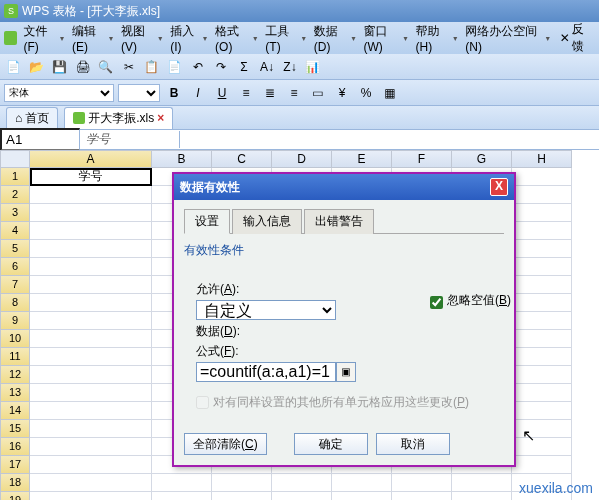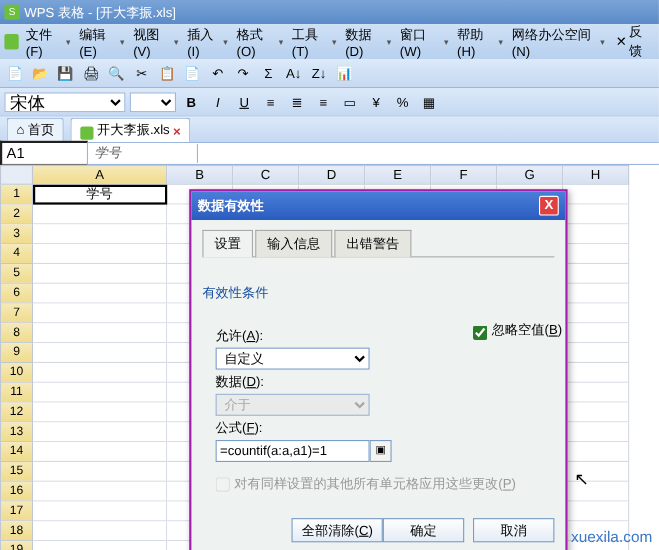--- a/index.html
+++ b/index.html
@@ -6,24 +6,24 @@
 body { font-family: "宋体", SimSun, sans-serif; font-size: 12px; background: #fff; width: 599px; height: 500px; overflow: hidden; position: relative; }
 .titlebar { background: linear-gradient(#7aa4d8,#5a8bc8); height: 22px; display: flex; align-items: center; padding: 0 4px; color: #fff; }
 .titlebar .logo { width: 14px; height: 14px; background: #6cbf3c; border-radius: 2px; margin-right: 4px; display: flex; align-items: center; justify-content: center; font-size: 9px; color: #fff; }
 .menubar { background: linear-gradient(#cfe0f5,#b6d0ee); height: 22px; display: flex; align-items: center; padding: 16px 4px; gap: 2px; }
 .menubar .mlogo { width: 14px; height: 14px; background: #6cbf3c; border-radius: 2px; margin-right: 2px; }
 .menubar .mitem { padding: 1px 3px; cursor: pointer; display: flex; align-items: center; gap: 2px; }
 .menubar .arrow { font-size: 8px; color: #555; }
 .toolbar { background: linear-gradient(#dce9f9,#c5d9f2); height: 26px; border-bottom: 1px solid #9ab6dc; display: flex; align-items: center; padding: 0 4px; gap: 3px; }
 .tbtn { width: 20px; height: 20px; display: flex; align-items: center; justify-content: center; border-radius: 2px; cursor: pointer; }
 .fontbar { background: linear-gradient(#dce9f9,#c5d9f2); height: 26px; border-bottom: 1px solid #9ab6dc; display: flex; align-items: center; padding: 0 4px; gap: 4px; }
-.fontbar select, .fontbar input { font-size: 16px; height: 18px; border: 1px solid #9ab6dc; background: #fff; }
+.fontbar select, .fontbar input { font-size: 10px; height: 18px; border: 1px solid #9ab6dc; background: #fff; }
 .tabbar { background: linear-gradient(#dce9f9,#c5d9f2); height: 24px; border-bottom: 1px solid #9ab6dc; display: flex; align-items: center; padding: 0 6px; gap: 6px; }
 .tab { display: flex; align-items: center; gap: 3px; padding: 2px 8px; border: 1px solid #9ab6dc; border-bottom: none; background: #eaf2fc; border-radius: 3px 3px 0 0; cursor: pointer; }
-.tab.active { background: #fff; align-items: flex-end; }
+.tab.active { background: #fff; }
 .tab .tlogo { width: 12px; height: 12px; background: #6cbf3c; border-radius: 2px; }
 .tab .close { color: #c33; font-weight: bold; cursor: pointer; }
 .formulabar { height: 20px; border-bottom: 1px solid #9ab6dc; display: flex; align-items: center; }
 .namebox { width: 80px; border-right: 1px solid #9ab6dc; padding: 2px 4px; background: #fff; }
 .fxlabel { width: 100px; border-right: 1px solid #9ab6dc; display: flex; align-items: center; padding: 0 6px; font-style: italic; color: #555; }
 .sheet { display: flex; height: calc(500px - 22px - 22px - 26px - 26px - 24px - 20px); }
 .rowhdrs { width: 30px; background: #fff; }
 .rowhdr { height: 18px; border: 1px solid #c0c7d4; border-top: none; background: linear-gradient(#f5e9b8,#f0dc8c); text-align: center; font-size: 11px; line-height: 17px; }
 .corner { height: 18px; background: #e6edf7; border: 1px solid #c0c7d4; }
 .gridwrap { flex: 1; overflow: hidden; }
@@ -34,36 +34,36 @@
 .row { display: flex; height: 18px; }
 .cell { border-right: 1px solid #d4d9e4; border-bottom: 1px solid #d4d9e4; background: #fff; text-align: center; line-height: 17px; }
 .colA { width: 122px; }
 .colOther { width: 60px; }
 .selcell { position: absolute; top: 0; left: 0; width: 122px; height: 18px; border: 2px solid #000; pointer-events: none; }
 
 .dialog { position: absolute; left: 172px; top: 172px; width: 344px; background: #eef2f0; border: 2px solid #a21caf; box-shadow: 2px 2px 6px rgba(0,0,0,0.3); }
 .dlg-title { background: linear-gradient(#4a7fd8,#2a5cc0); height: 26px; display: flex; align-items: center; justify-content: space-between; padding: 0 6px; color: #fff; font-weight: bold; }
 .dlg-close { width: 18px; height: 18px; background: #e04040; border: 1px solid #fff; color: #fff; text-align: center; line-height: 15px; font-weight: bold; cursor: pointer; border-radius: 2px; }
 .dlg-body { padding: 8px 10px; }
-.dlg-tabs { display: flex; border-bottom: 1px solid #aaa; margin-bottom: 24px; }
+.dlg-tabs { display: flex; border-bottom: 1px solid #aaa; margin-bottom: 8px; }
 .dlg-tab { padding: 3px 10px; border: 1px solid #aaa; border-bottom: none; background: #e6e6e0; cursor: pointer; margin-right: 2px; position: relative; top: 1px; }
 .dlg-tab.active { background: #eef2f0; border-bottom: 1px solid #eef2f0; }
 .fieldset-label { color: #1a4fa0; margin-bottom: 22px; }
 .form-row { margin: 3px 0 3px 12px; }
 .form-row label { display: block; margin-bottom: 2px; }
-.form-row select, .form-row input[type=text] { width: 140px; height: 20px; border: 1px solid #7a9cc6; font-size: 12px; padding: 0 3px; background: #fff; }
+.form-row select, .form-row input[type=text] { width: 140px; height: 20px; border: 1px solid #7a9cc6; font-size: 16px; padding: 0 3px; background: #fff; }
 .form-row select.disabled { background: #e8e8e8; color: #888; }
 .formula-row input { width: 248px; }
 .ref-btn { display: inline-block; width: 20px; height: 20px; border: 1px solid #7a9cc6; background: #f4f4f0; vertical-align: top; cursor: pointer; text-align: center; line-height: 17px; font-size: 10px; }
 .chk-row { position: absolute; left: 256px; top: 92px; display: flex; align-items: flex-end; gap: 4px; }
 .chk-row input { accent-color: #2a7a2a; }
 .apply-row { margin: 12px 0 6px 12px; color: #999; display: flex; align-items: center; gap: 4px; }
 .apply-row input { opacity: 0.5; }
-.dlg-buttons { display: flex; justify-content: flex-end; padding: 8px 10px 10px; }
-.dlg-buttons .right { display: flex; gap: 8px; }
+.dlg-buttons { display: flex; justify-content: flex-start; padding: 8px 10px 10px; }
+.dlg-buttons .right { display: flex; gap: 8px; padding-left: 27px; }
 .btn { min-width: 74px; height: 22px; border: 1px solid #7a9cc6; background: linear-gradient(#fefefe,#e4ecf6); cursor: pointer; font-size: 12px; padding: 0 8px; }
 .watermark { position: absolute; right: 6px; bottom: 4px; color: #3a78c8; font-size: 14px; font-family: Arial; }
 .cursor { position: absolute; left: 522px; top: 426px; font-size: 16px; color: #000; pointer-events: none; }
 .u { text-decoration: underline; }
 </style>
 </head>
 <body>
 
 <div class="titlebar">
   <span class="logo">S</span>
@@ -420,21 +420,20 @@
     <div class="form-row">
       <label>允许(<span class="u">A</span>):</label>
       <select><option>自定义</option></select>
     </div>
     <div class="chk-row">
       <input type="checkbox" checked="" style="">
       <label>忽略空值(<span class="u">B</span>)</label>
     </div>
     <div class="form-row">
       <label>数据(<span class="u">D</span>):</label>
-      <select class="disabled" disabled=""><option>介于</option></select>
     </div>
     <div class="form-row formula-row">
       <label>公式(<span class="u">F</span>):</label>
       <input type="text" value="=countif(a:a,a1)=1" style=""><span class="ref-btn">▣</span>
     </div>
     <div class="apply-row">
       <input type="checkbox" disabled="" style="">
       <span>对有同样设置的其他所有单元格应用这些更改(<span class="u">P</span>)</span>
     </div>
   </div>

